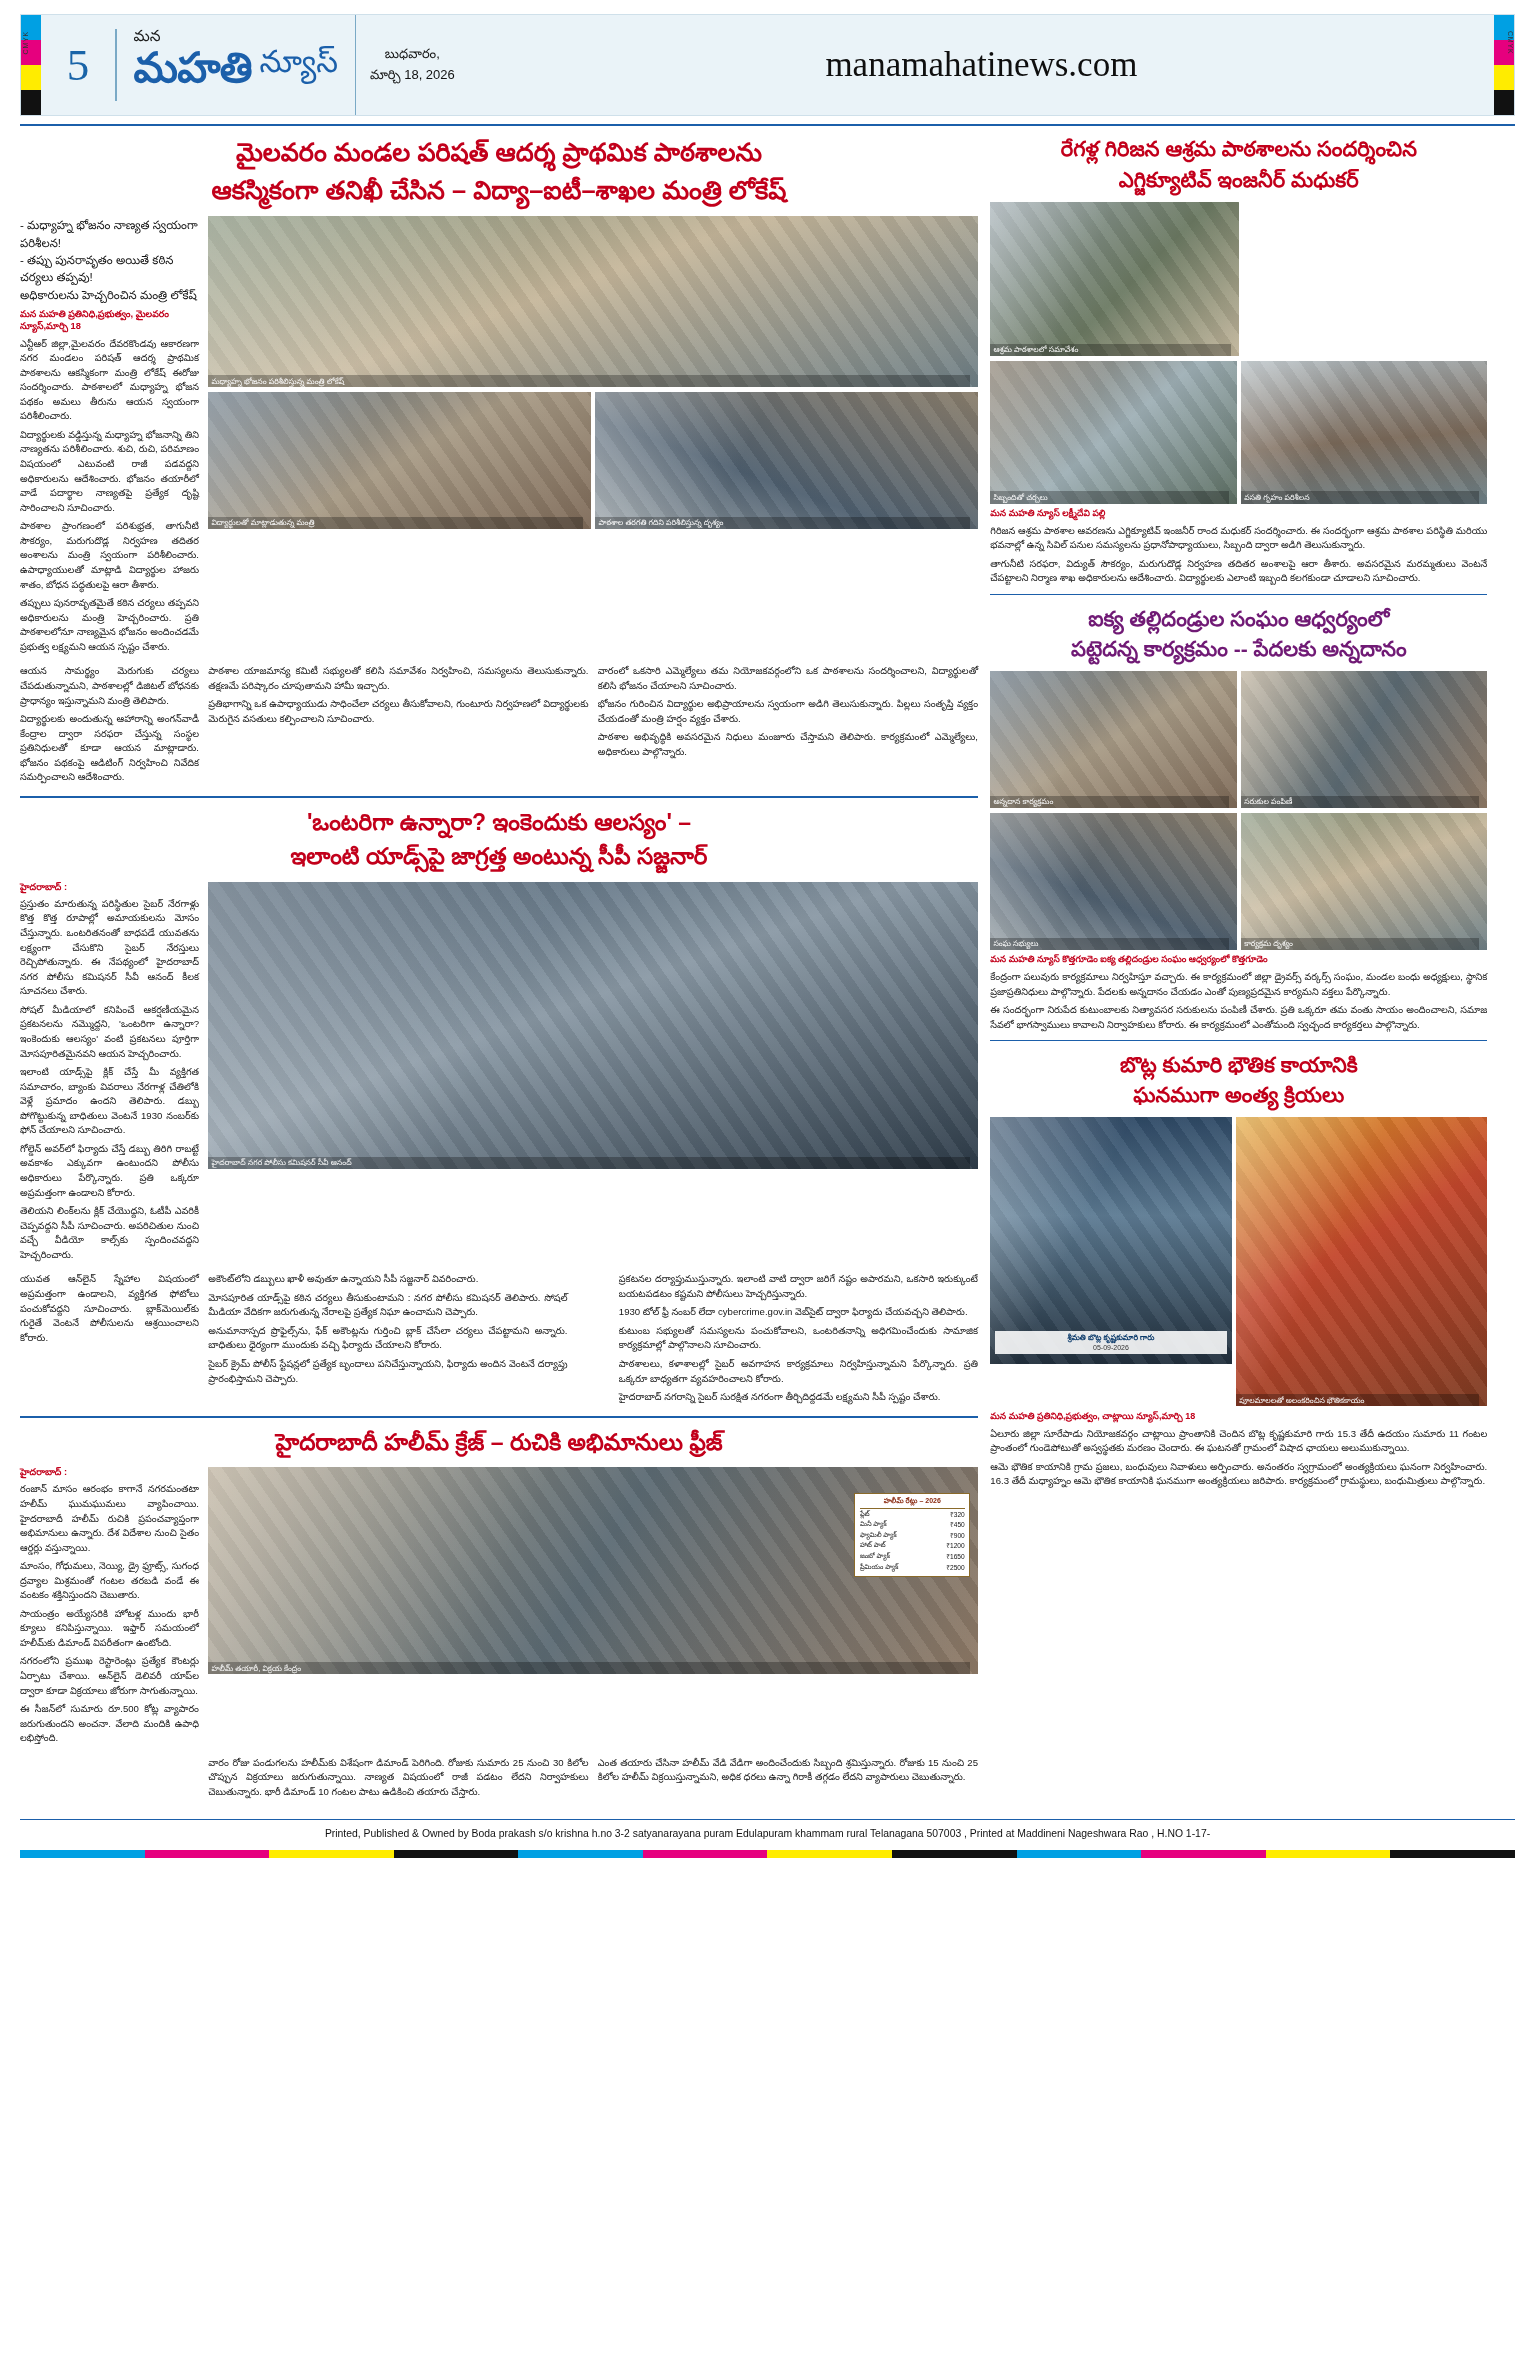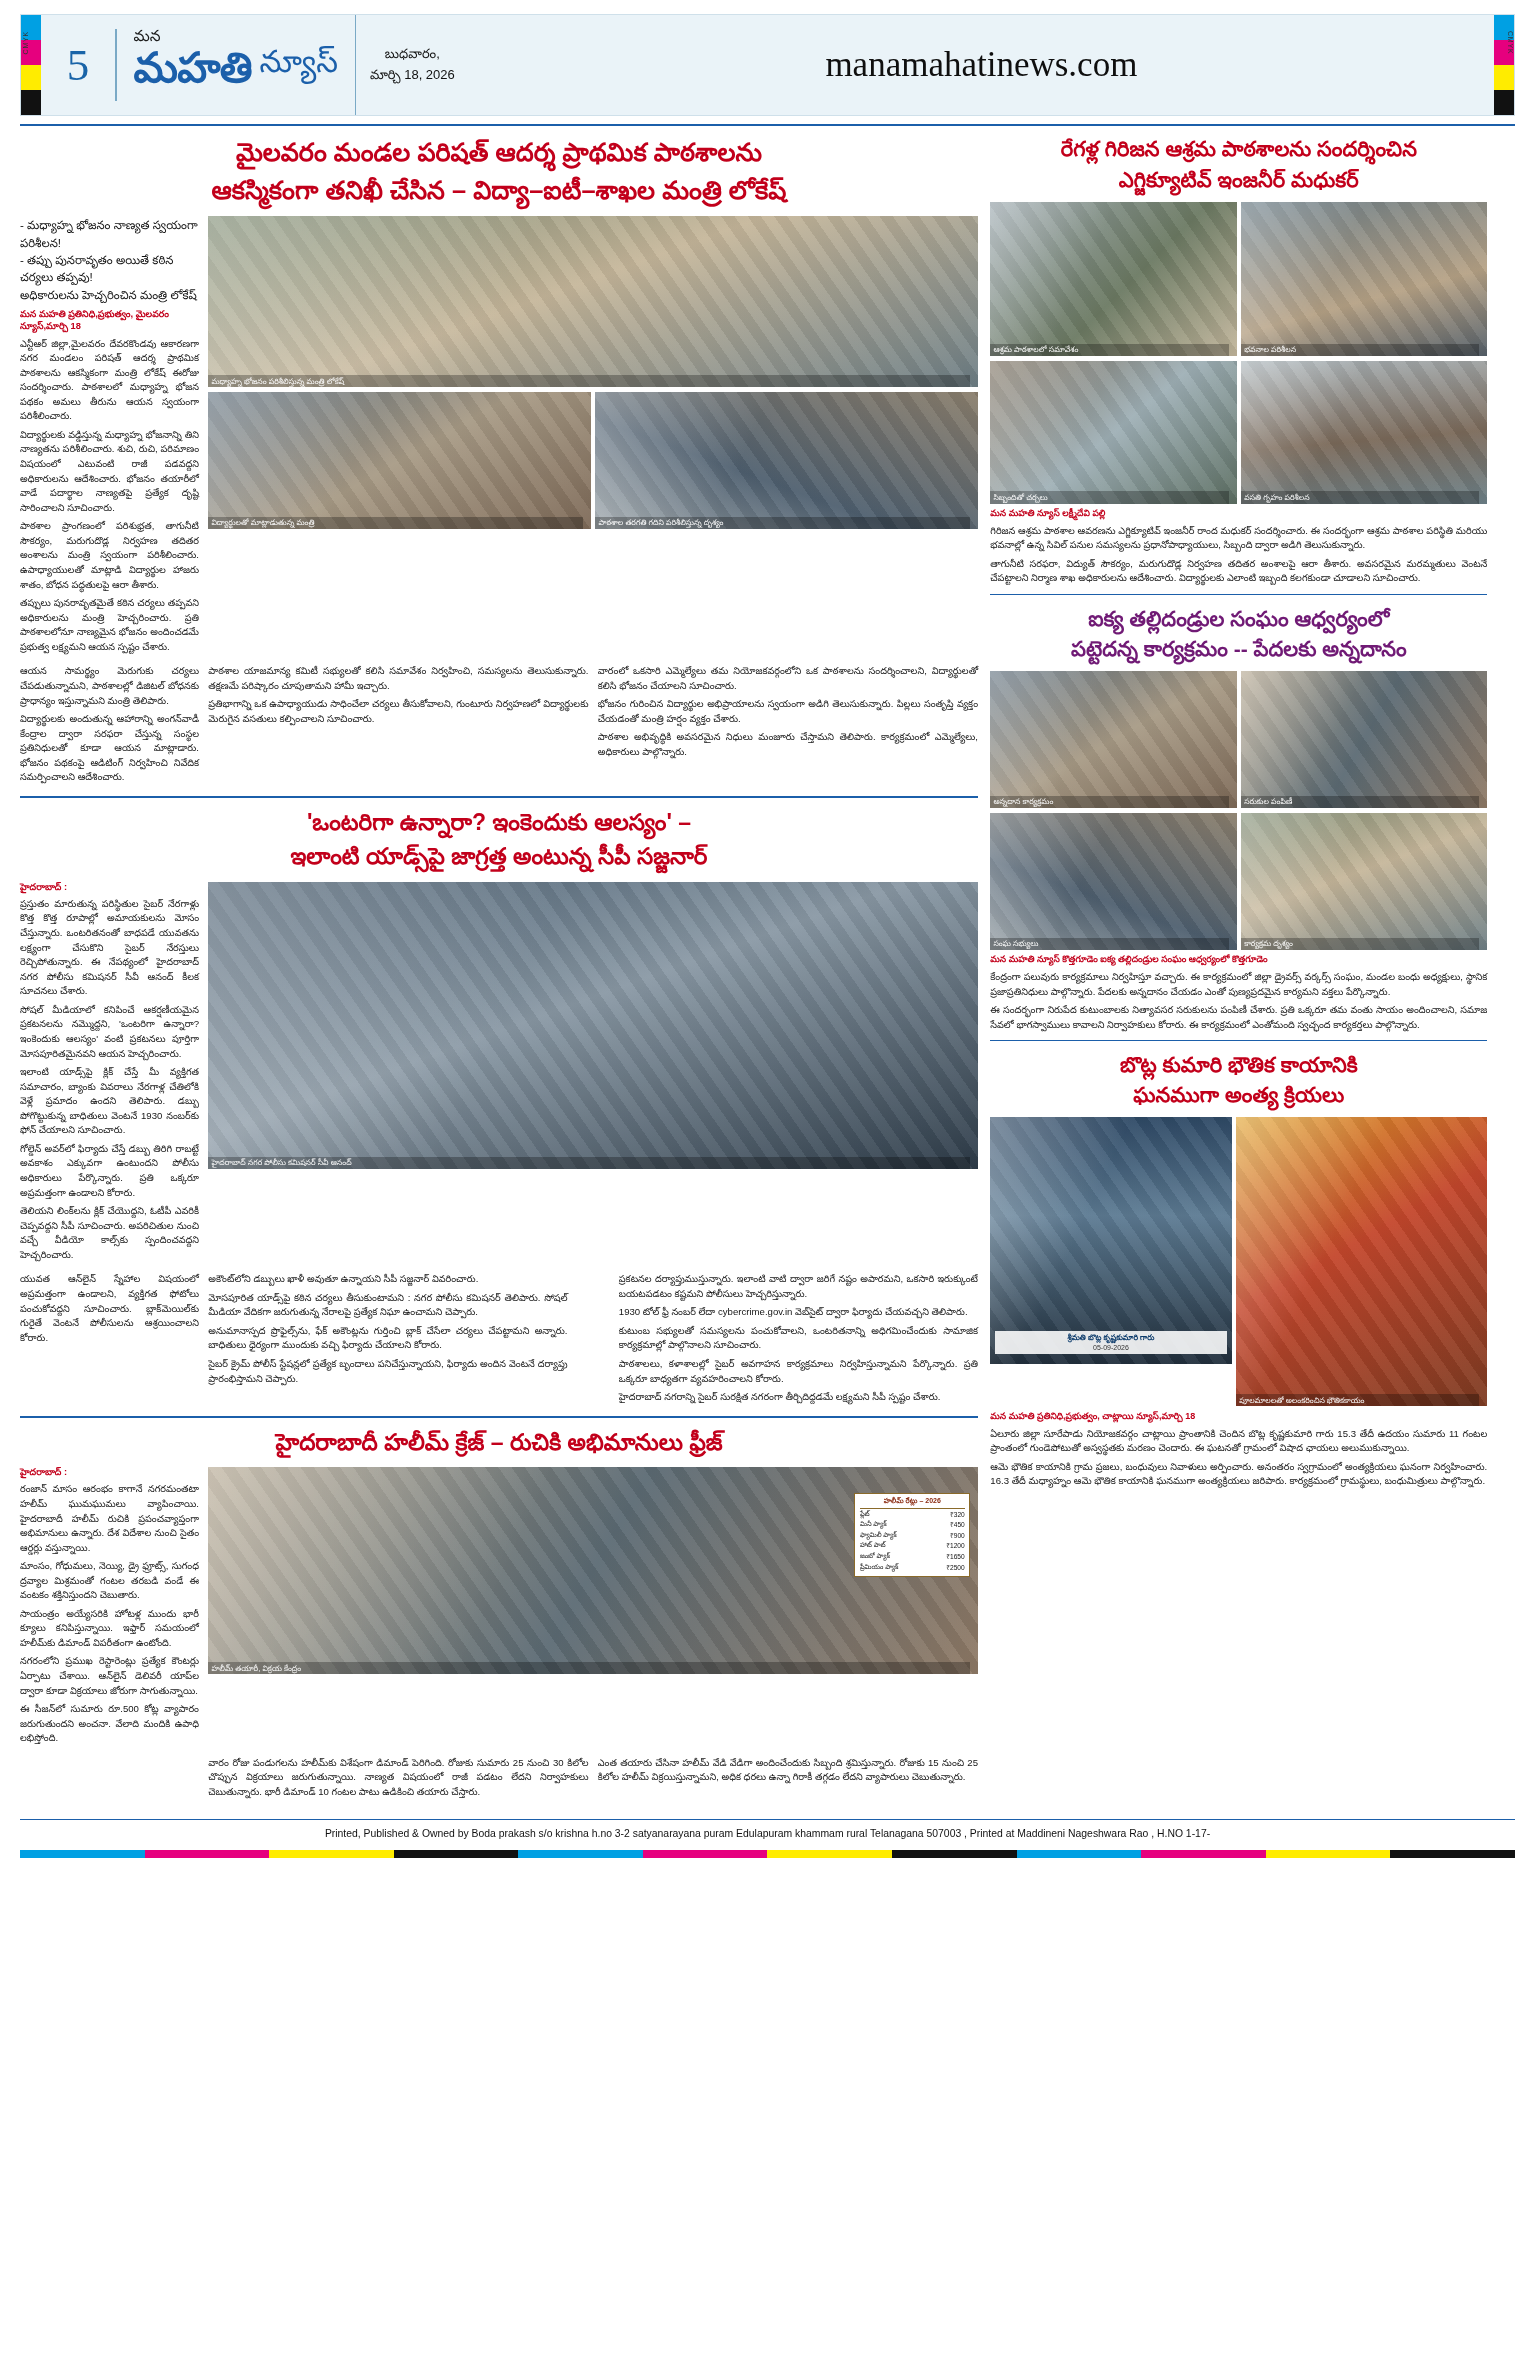--- a/index.html
+++ b/index.html
@@ -326,23 +326,20 @@
 
     <div class="col-right">
 
       <div class="section">
         <div class="hl-te hl-3">రేగళ్ల గిరిజన ఆశ్రమ పాఠశాలను సందర్శించిన</div>
         <div class="hl-te hl-3" style="margin-top:2.3px">ఎగ్జిక్యూటివ్ ఇంజనీర్ మధుకర్</div>
 
         <div class="photo-row" style="margin-top:7.7px;">
           <div class="ph v4" style="width:50%; height:154px;">
             <div class="ph-label">ఆశ్రమ పాఠశాలలో సమావేశం</div>
-          </div>
-          <div class="ph v6" style="width:50%; height:154px;">
-            <div class="ph-label">భవనాల పరిశీలన</div>
           </div>
         </div>
         <div class="photo-row" style="margin-top:4.6px;">
           <div class="ph v7" style="width:50%; height:143px;">
             <div class="ph-label">సిబ్బందితో చర్చలు</div>
           </div>
           <div class="ph v8" style="width:50%; height:143px;">
             <div class="ph-label">వసతి గృహం పరిశీలన</div>
           </div>
         </div>

